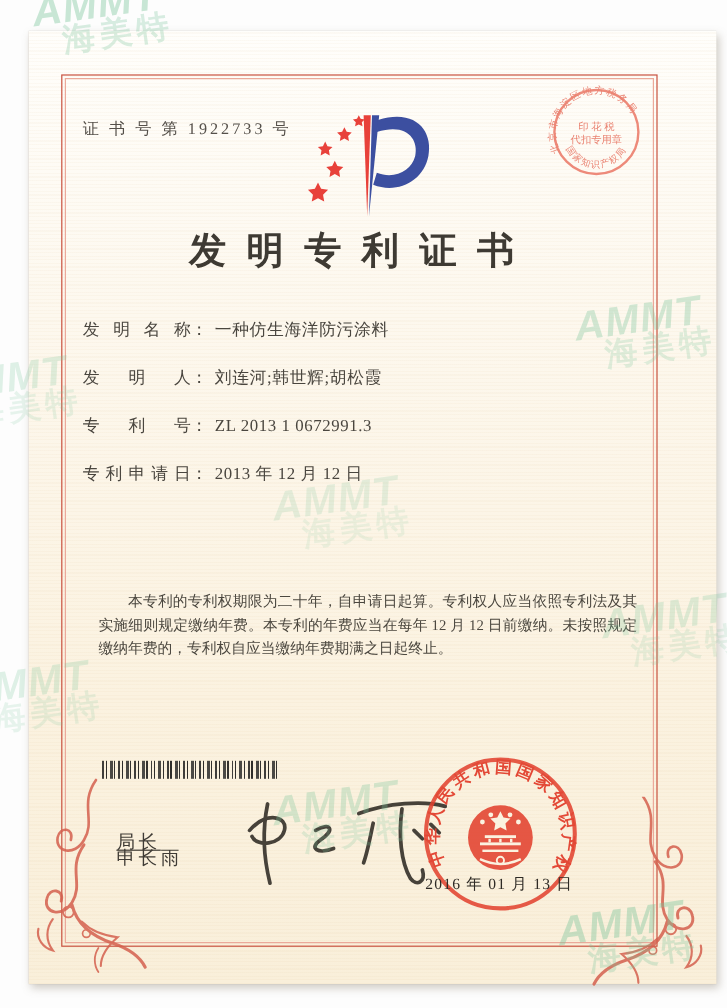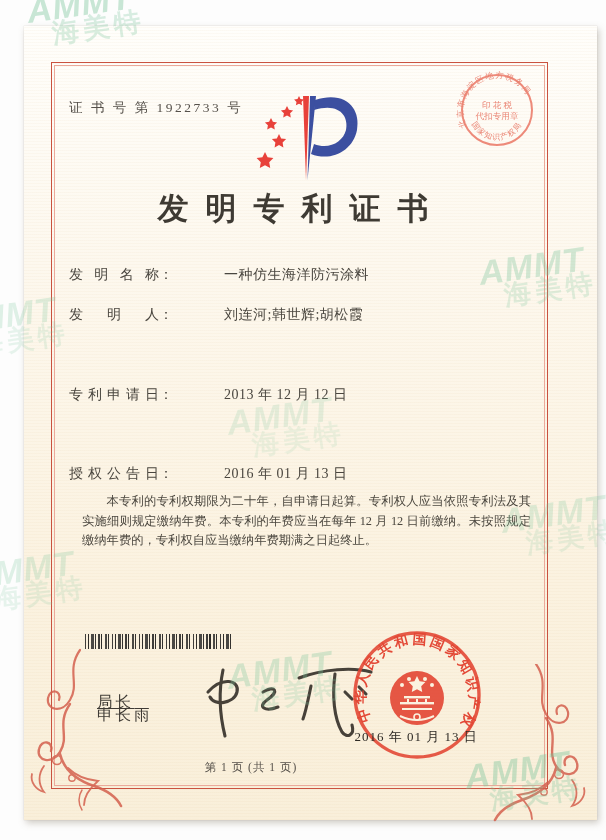--- a/index.html
+++ b/index.html
@@ -36,21 +36,21 @@
   .logo-wrap { position:absolute; left:192px; top:28px; width:122px; height:94px; }
   .doc-title {
     position:absolute; left:0; top:126px; width:100%; text-align:center;
     font-size:31px; font-weight:700; color:#3e3a33; letter-spacing:17px; text-indent:17px;margin-left:42px;
   }
 
   
   .field-row { position:absolute; left:18px; font-size:14px; color:#4a463f; white-space:nowrap; }
   .field-label { display:inline-block; width:90px; text-align:justify; text-align-last:justify;font-family:Liberation Serif, serif; }
   .field-colon { display:inline-block; margin-right:6px; }
-  .field-value { letter-spacing:.5px;margin-left:45px; }
+  .field-value { letter-spacing:.5px; }
 
   
   .body-text {
     position:absolute; left:31px; top:430px; width:449px;
     font-size:12.3px; line-height:19.6px; color:#4b473f; text-align:justify;
   }
   .body-text p { text-indent:2em; }
 
   
   .barcode {
@@ -150,25 +150,25 @@
       </div>
 
       <div class="doc-title">发明专利证书</div>
 
       <div class="field-row" style="top:204px">
         <span class="field-label">发明名称</span><span class="field-colon">：</span><span class="field-value">一种仿生海洋防污涂料</span>
       </div>
       <div class="field-row" style="top:244px">
         <span class="field-label">发明人</span><span class="field-colon">：</span><span class="field-value">刘连河;韩世辉;胡松霞</span>
       </div>
+      <div class="field-row" style="top:284px">
+        <span class="field-label">专利号</span><span class="field-colon">：</span><span class="field-value">ZL 2013 1 0672991.3</span>
+      </div>
       <div class="field-row" style="top:324px">
         <span class="field-label">专利申请日</span><span class="field-colon">：</span><span class="field-value">2013 年 12 月 12 日</span>
-      </div>
-      <div class="field-row" style="top:403px">
-        <span class="field-label">授权公告日</span><span class="field-colon">：</span><span class="field-value">2016 年 01 月 13 日</span>
       </div>
 
       <div class="body-text">
         <p>本专利的专利权期限为二十年，自申请日起算。专利权人应当依照专利法及其实施细则规定缴纳年费。本专利的年费应当在每年 12 月 12 日前缴纳。未按照规定缴纳年费的，专利权自应当缴纳年费期满之日起终止。</p>
       </div>
 
       <div class="barcode"></div>
 
       <div class="exec-title">局长</div>
       <div class="exec-name">申长雨</div>
@@ -218,21 +218,20 @@
           <textPath href="#taxTop" startOffset="1">北京市海淀区地方税务局</textPath>
         </text>
         <text x="42" y="40" text-anchor="middle" font-size="8.6" fill="#e87967">印 花 税</text>
         <text x="42" y="51" text-anchor="middle" font-size="8.6" fill="#e87967">代扣专用章</text>
         <path id="taxBottom" d="M16,54 A28,28 0 0 0 68,54" fill="none"></path>
         <text font-size="7.8" fill="#e87967" letter-spacing="1">
           <textPath href="#taxBottom" startOffset="2">国家知识产权局</textPath>
         </text>
       </svg>
 
-      <div class="page-footer">第 1 页 (共 1 页)</div>
     </div>
   </div>
 
   <div class="wm-layer">
     <div class="wm" style="left:28px; top:-14px; opacity:.85">
       <div class="wm-line1">AMMT</div>
       <div class="wm-line2">海美特</div>
     </div>
     <div class="wm" style="left:480px; top:248px; opacity:.7">
       <div class="wm-line1">AMMT</div>

